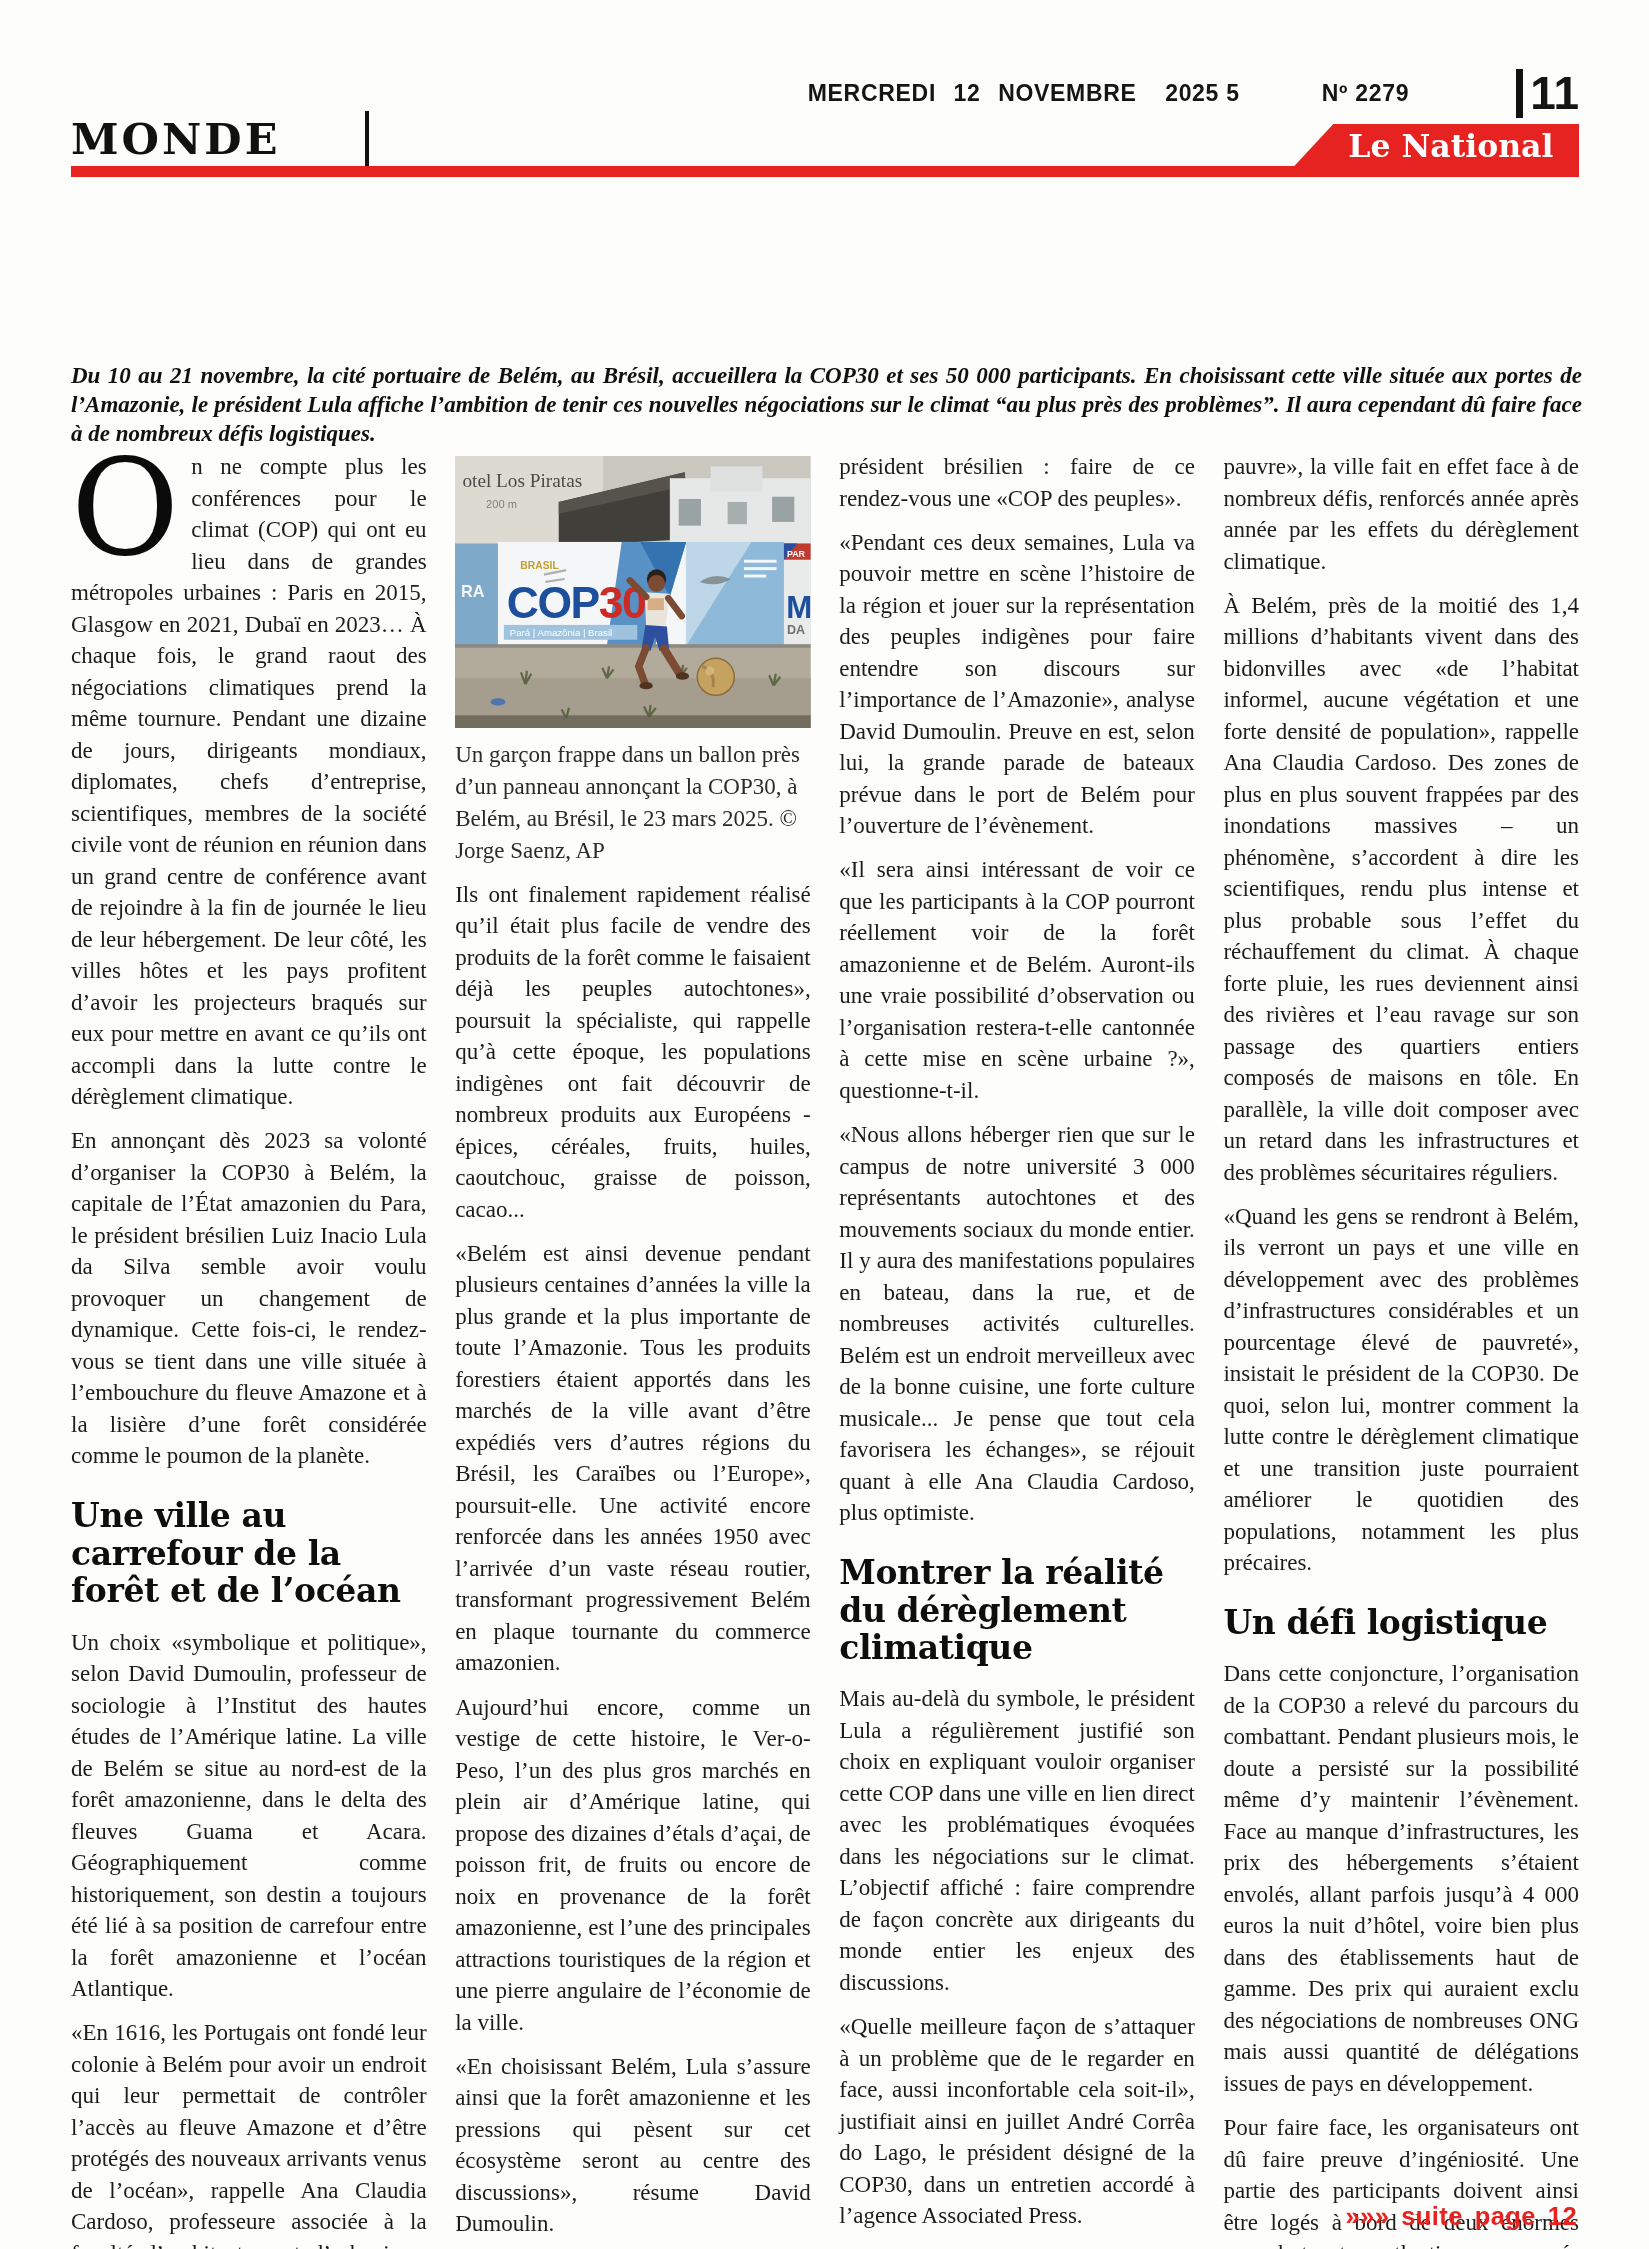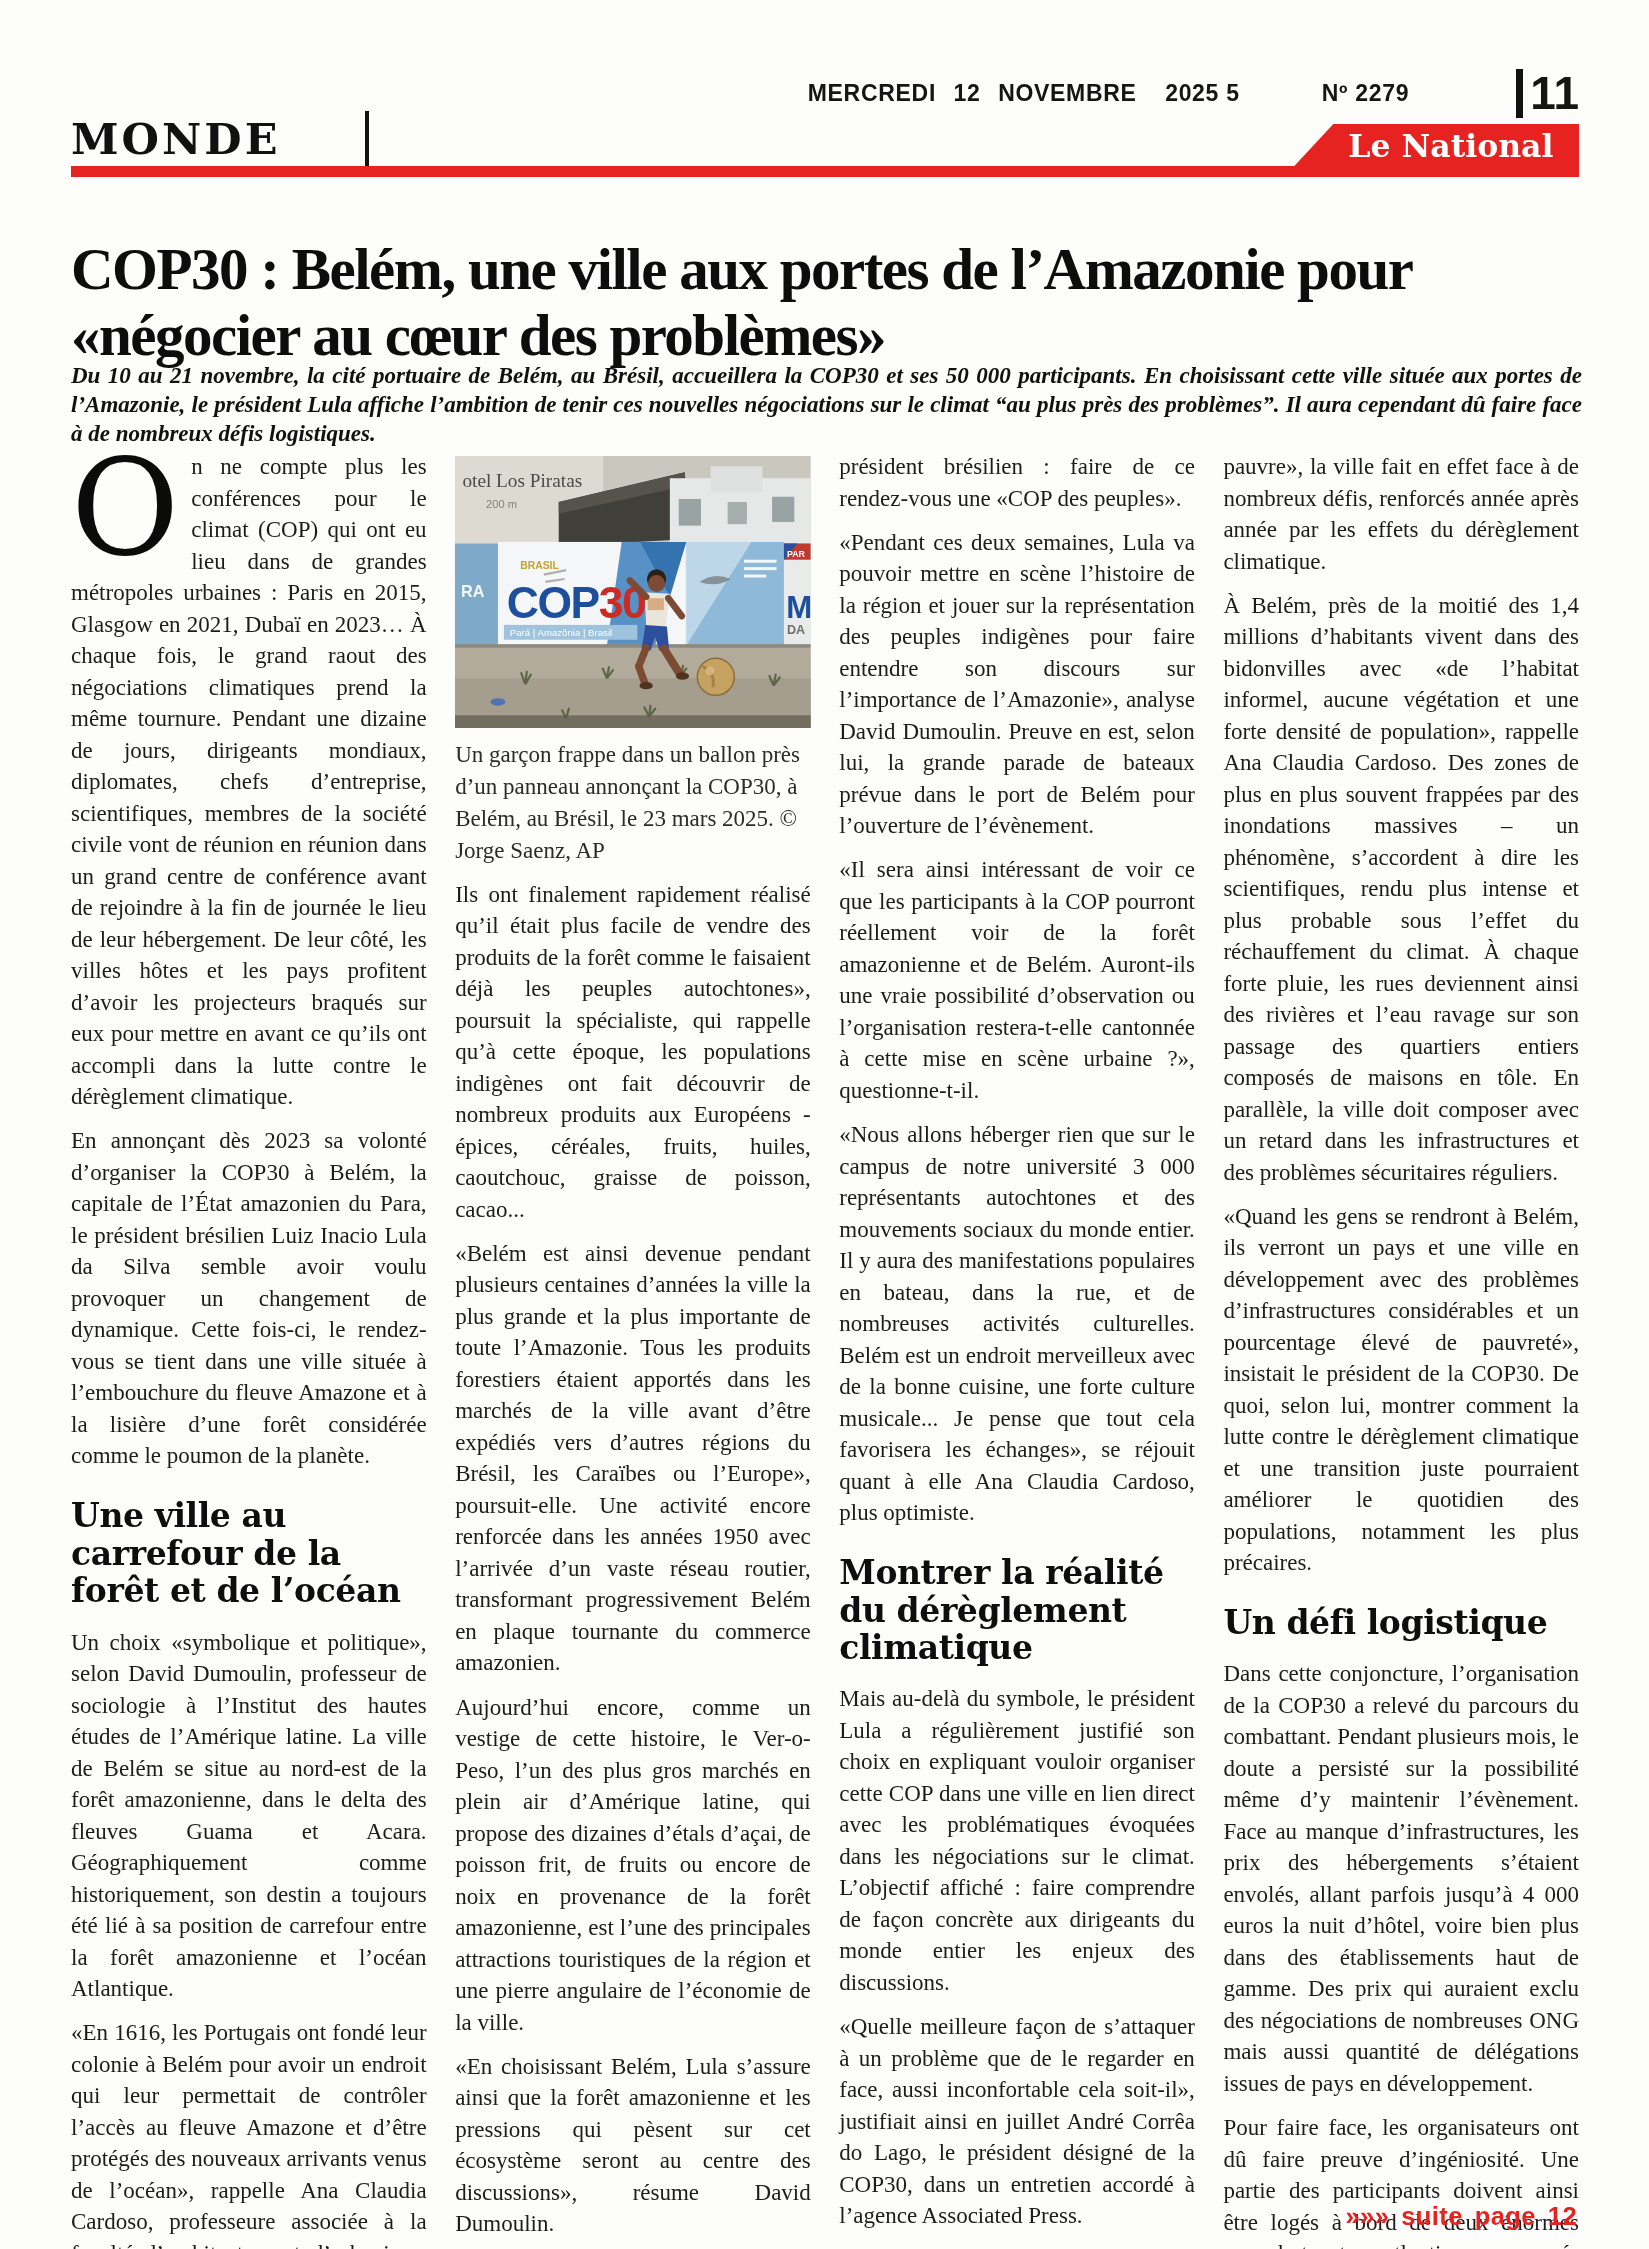--- a/index.html
+++ b/index.html
@@ -95,21 +95,20 @@
     </span>
   </div>
 
   <div class="section-title">MONDE</div>
   <div class="section-divider"></div>
   <div class="brand-flag">
     <span>Le National</span>
   </div>
   <div class="red-rule"></div>
 
-  <h1 class="headline">COP30 : Belém, une ville aux portes de l’Amazonie pour «négocier au cœur des problèmes»</h1>
   <p class="lead">Du 10 au 21 novembre, la cité portuaire de Belém, au Brésil, accueillera la COP30 et ses 50 000 participants. En choisissant cette ville située aux portes de l’Amazonie, le président Lula affiche l’ambition de tenir ces nouvelles négociations sur le climat “au plus près des problèmes”. Il aura cependant dû faire face à de nombreux défis logistiques.</p>
 
   <div class="columns">
     <div class="col">
         <p class="body"><span class="initial">O</span>n ne compte plus les conférences pour le climat (COP) qui ont eu lieu dans de grandes métropoles urbaines : Paris en 2015, Glasgow en 2021, Dubaï en 2023… À chaque fois, le grand raout des négociations climatiques prend la même tournure. Pendant une dizaine de jours, dirigeants mondiaux, diplomates, chefs d’entreprise, scientifiques, membres de la société civile vont de réunion en réunion dans un grand centre de conférence avant de rejoindre à la fin de journée le lieu de leur hébergement. De leur côté, les villes hôtes et les pays profitent d’avoir les projecteurs braqués sur eux pour mettre en avant ce qu’ils ont accompli dans la lutte contre le dérèglement climatique.</p>
         <p class="body">En annonçant dès 2023 sa volonté d’organiser la COP30 à Belém, la capitale de l’État amazonien du Para, le président brésilien Luiz Inacio Lula da Silva semble avoir voulu provoquer un changement de dynamique. Cette fois-ci, le rendez-vous se tient dans une ville située à l’embouchure du fleuve Amazone et à la lisière d’une forêt considérée comme le poumon de la planète.</p>
         <h2 class="sub">Une ville au carrefour de la forêt et de l’océan</h2>
         <p class="body">Un choix «symbolique et politique», selon David Dumoulin, professeur de sociologie à l’Institut des hautes études de l’Amérique latine. La ville de Belém se situe au nord-est de la forêt amazonienne, dans le delta des fleuves Guama et Acara. Géographiquement comme historiquement, son destin a toujours été lié à sa position de carrefour entre la forêt amazonienne et l’océan Atlantique.</p>
         <p class="body">«En 1616, les Portugais ont fondé leur colonie à Belém pour avoir un endroit qui leur permettait de contrôler l’accès au fleuve Amazone et d’être protégés des nouveaux arrivants venus de l’océan», rappelle Ana Claudia Cardoso, professeure associée à la faculté d’architecture et d’urbanisme de l’Université fédérale du Para (UFPA).</p>
       </div>

